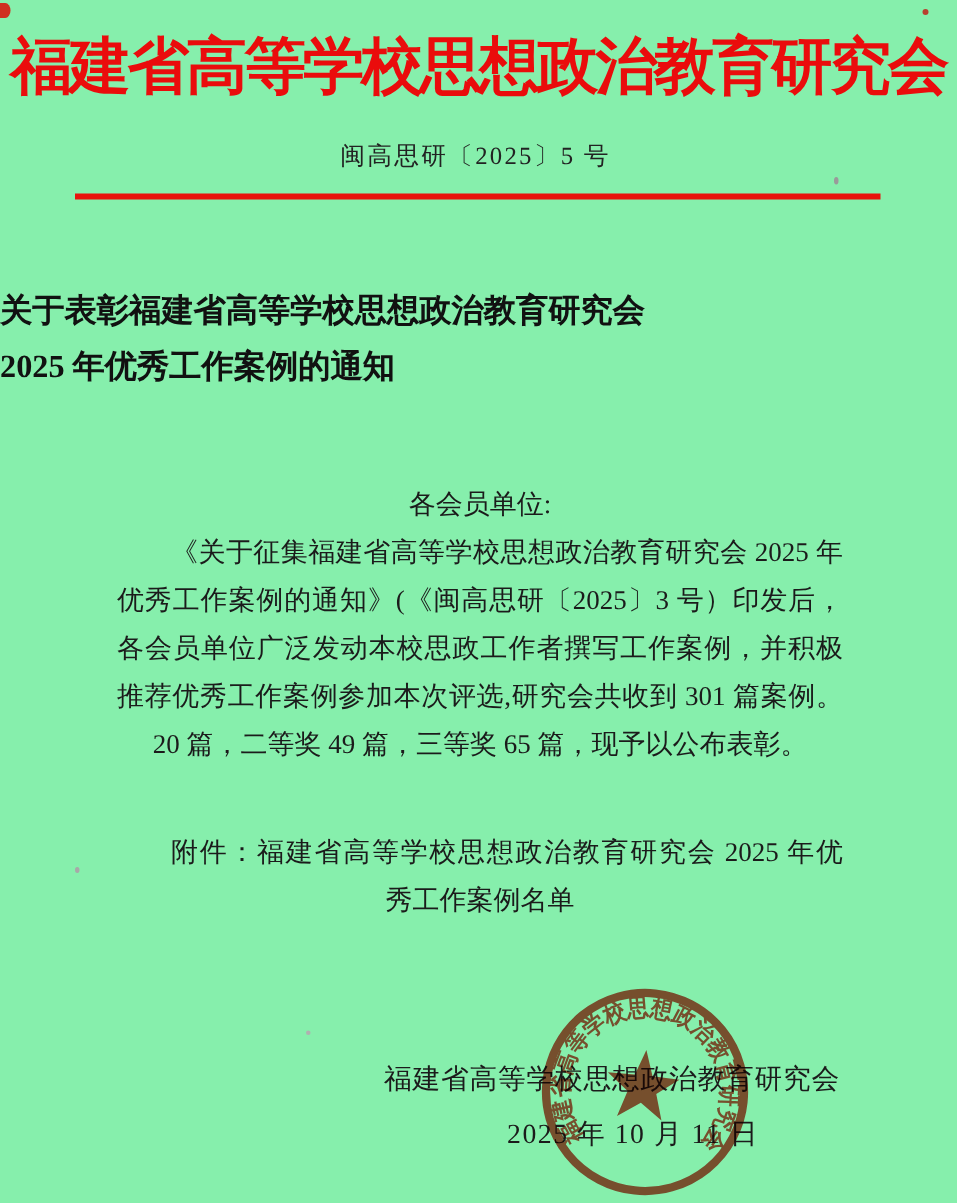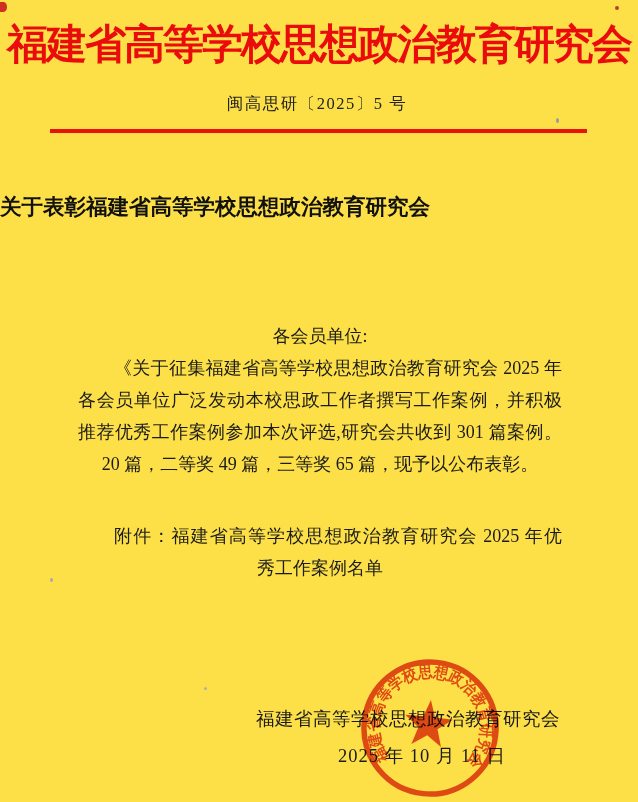--- a/index.html
+++ b/index.html
@@ -1,20 +1,20 @@
 <!DOCTYPE html>
 <html><head>
 <meta charset="utf-8">
 <style>
   html,body{margin:0;padding:0;background:#e9e9e9;}
   .page{
     position:relative;
     width:638px;height:802px;
     margin:0 auto;
-    background:#fde047;
+    background:#86efac;
     overflow:hidden;
     font-family:"Liberation Serif","DejaVu Serif",serif;
     color:#1b1b1b;
   }
   
   .org-header{
     position:absolute;left:0;top:17px;width:638px;
     text-align:center;
     font-size:41px;font-weight:bold;
     letter-spacing:-2px;
@@ -90,25 +90,27 @@
   <div class="speck g1"></div>
   <div class="speck g2"></div>
   <div class="speck g3"></div>
 
   <div class="org-header">福建省高等学校思想政治教育研究会</div>
   <div class="doc-number">闽高思研〔2025〕5 号</div>
   <div class="red-rule"></div>
 
   <div class="doc-title">
     <div>关于表彰福建省高等学校思想政治教育研究会</div>
+    <div>2025 年优秀工作案例的通知</div>
   </div>
 
   <div class="body-block">
     <div class="bline">各会员单位:</div>
     <div class="bline j indent">《关于征集福建省高等学校思想政治教育研究会 2025 年</div>
+    <div class="bline j">优秀工作案例的通知》(《闽高思研〔2025〕3 号）印发后，</div>
     <div class="bline j">各会员单位广泛发动本校思政工作者撰写工作案例，并积极</div>
     <div class="bline j">推荐优秀工作案例参加本次评选,研究会共收到 301 篇案例。</div>
     <div class="bline">20 篇，二等奖 49 篇，三等奖 65 篇，现予以公布表彰。</div>
     <div class="bline j indent attach-gap">附件：福建省高等学校思想政治教育研究会 2025 年优</div>
     <div class="bline">秀工作案例名单</div>
   </div>
 
   <div class="sig-org">福建省高等学校思想政治教育研究会</div>
   <div class="sig-date">2025 年 10 月 11 日</div>
 

